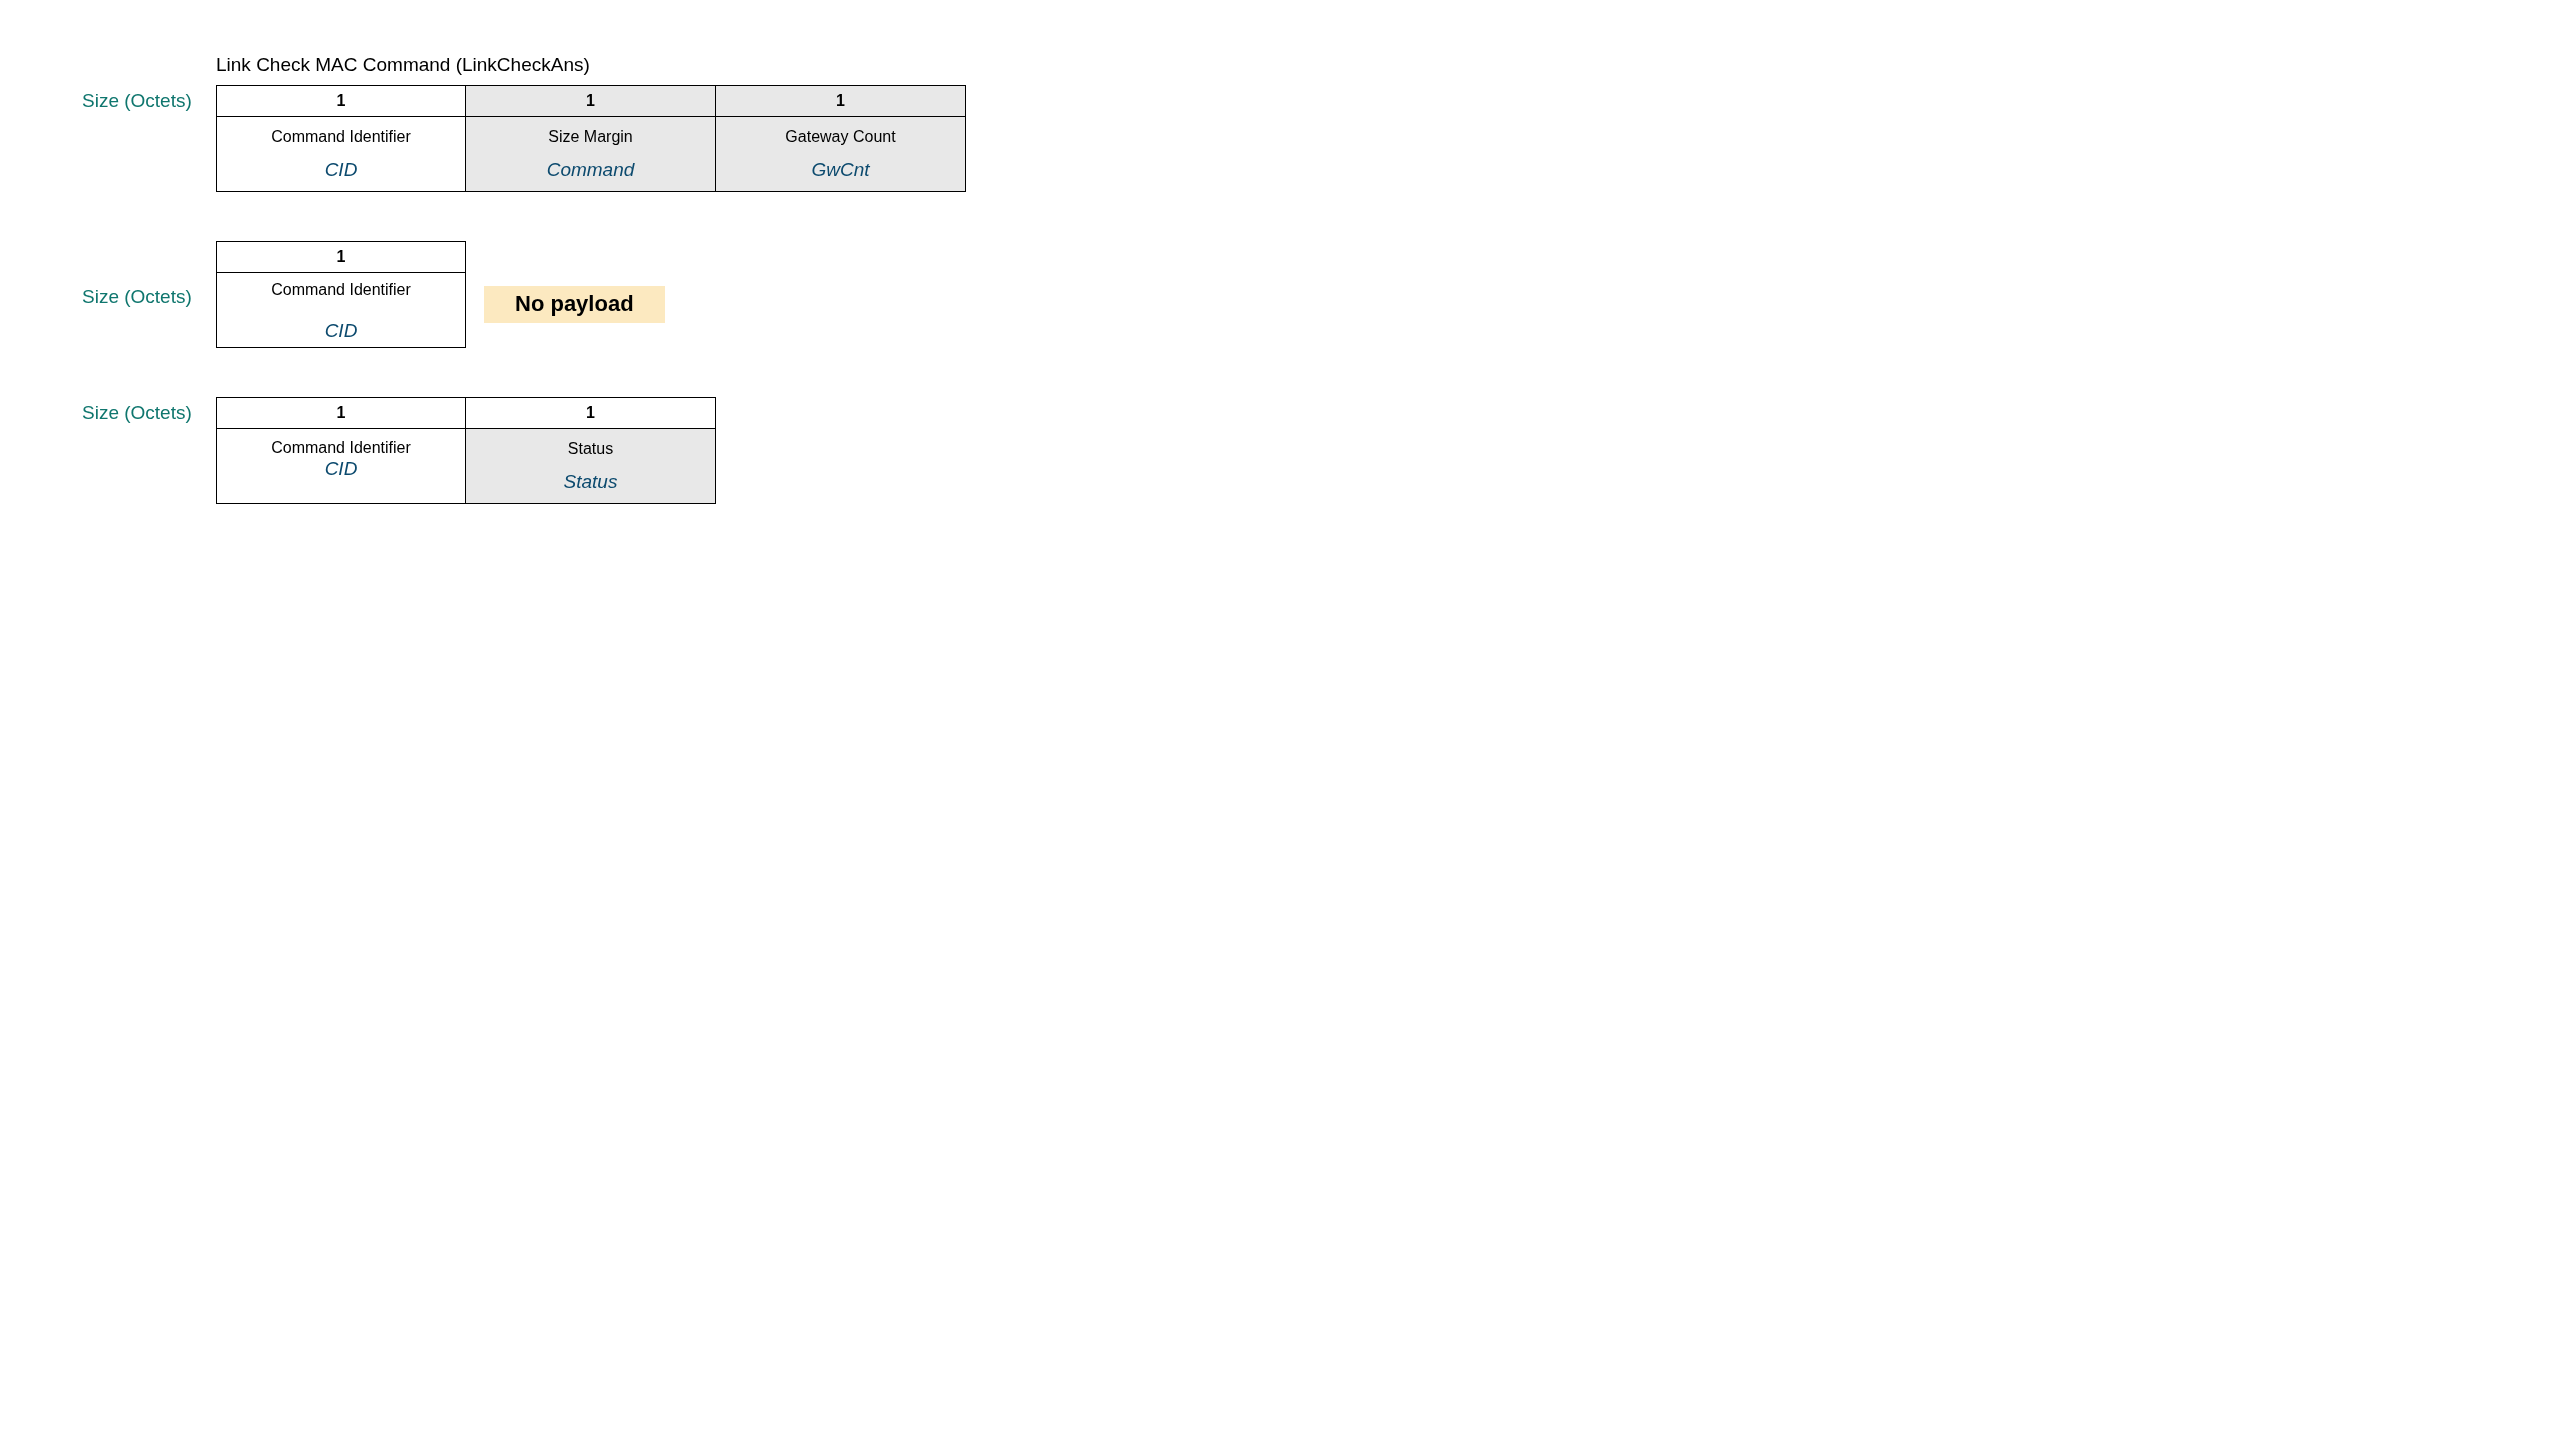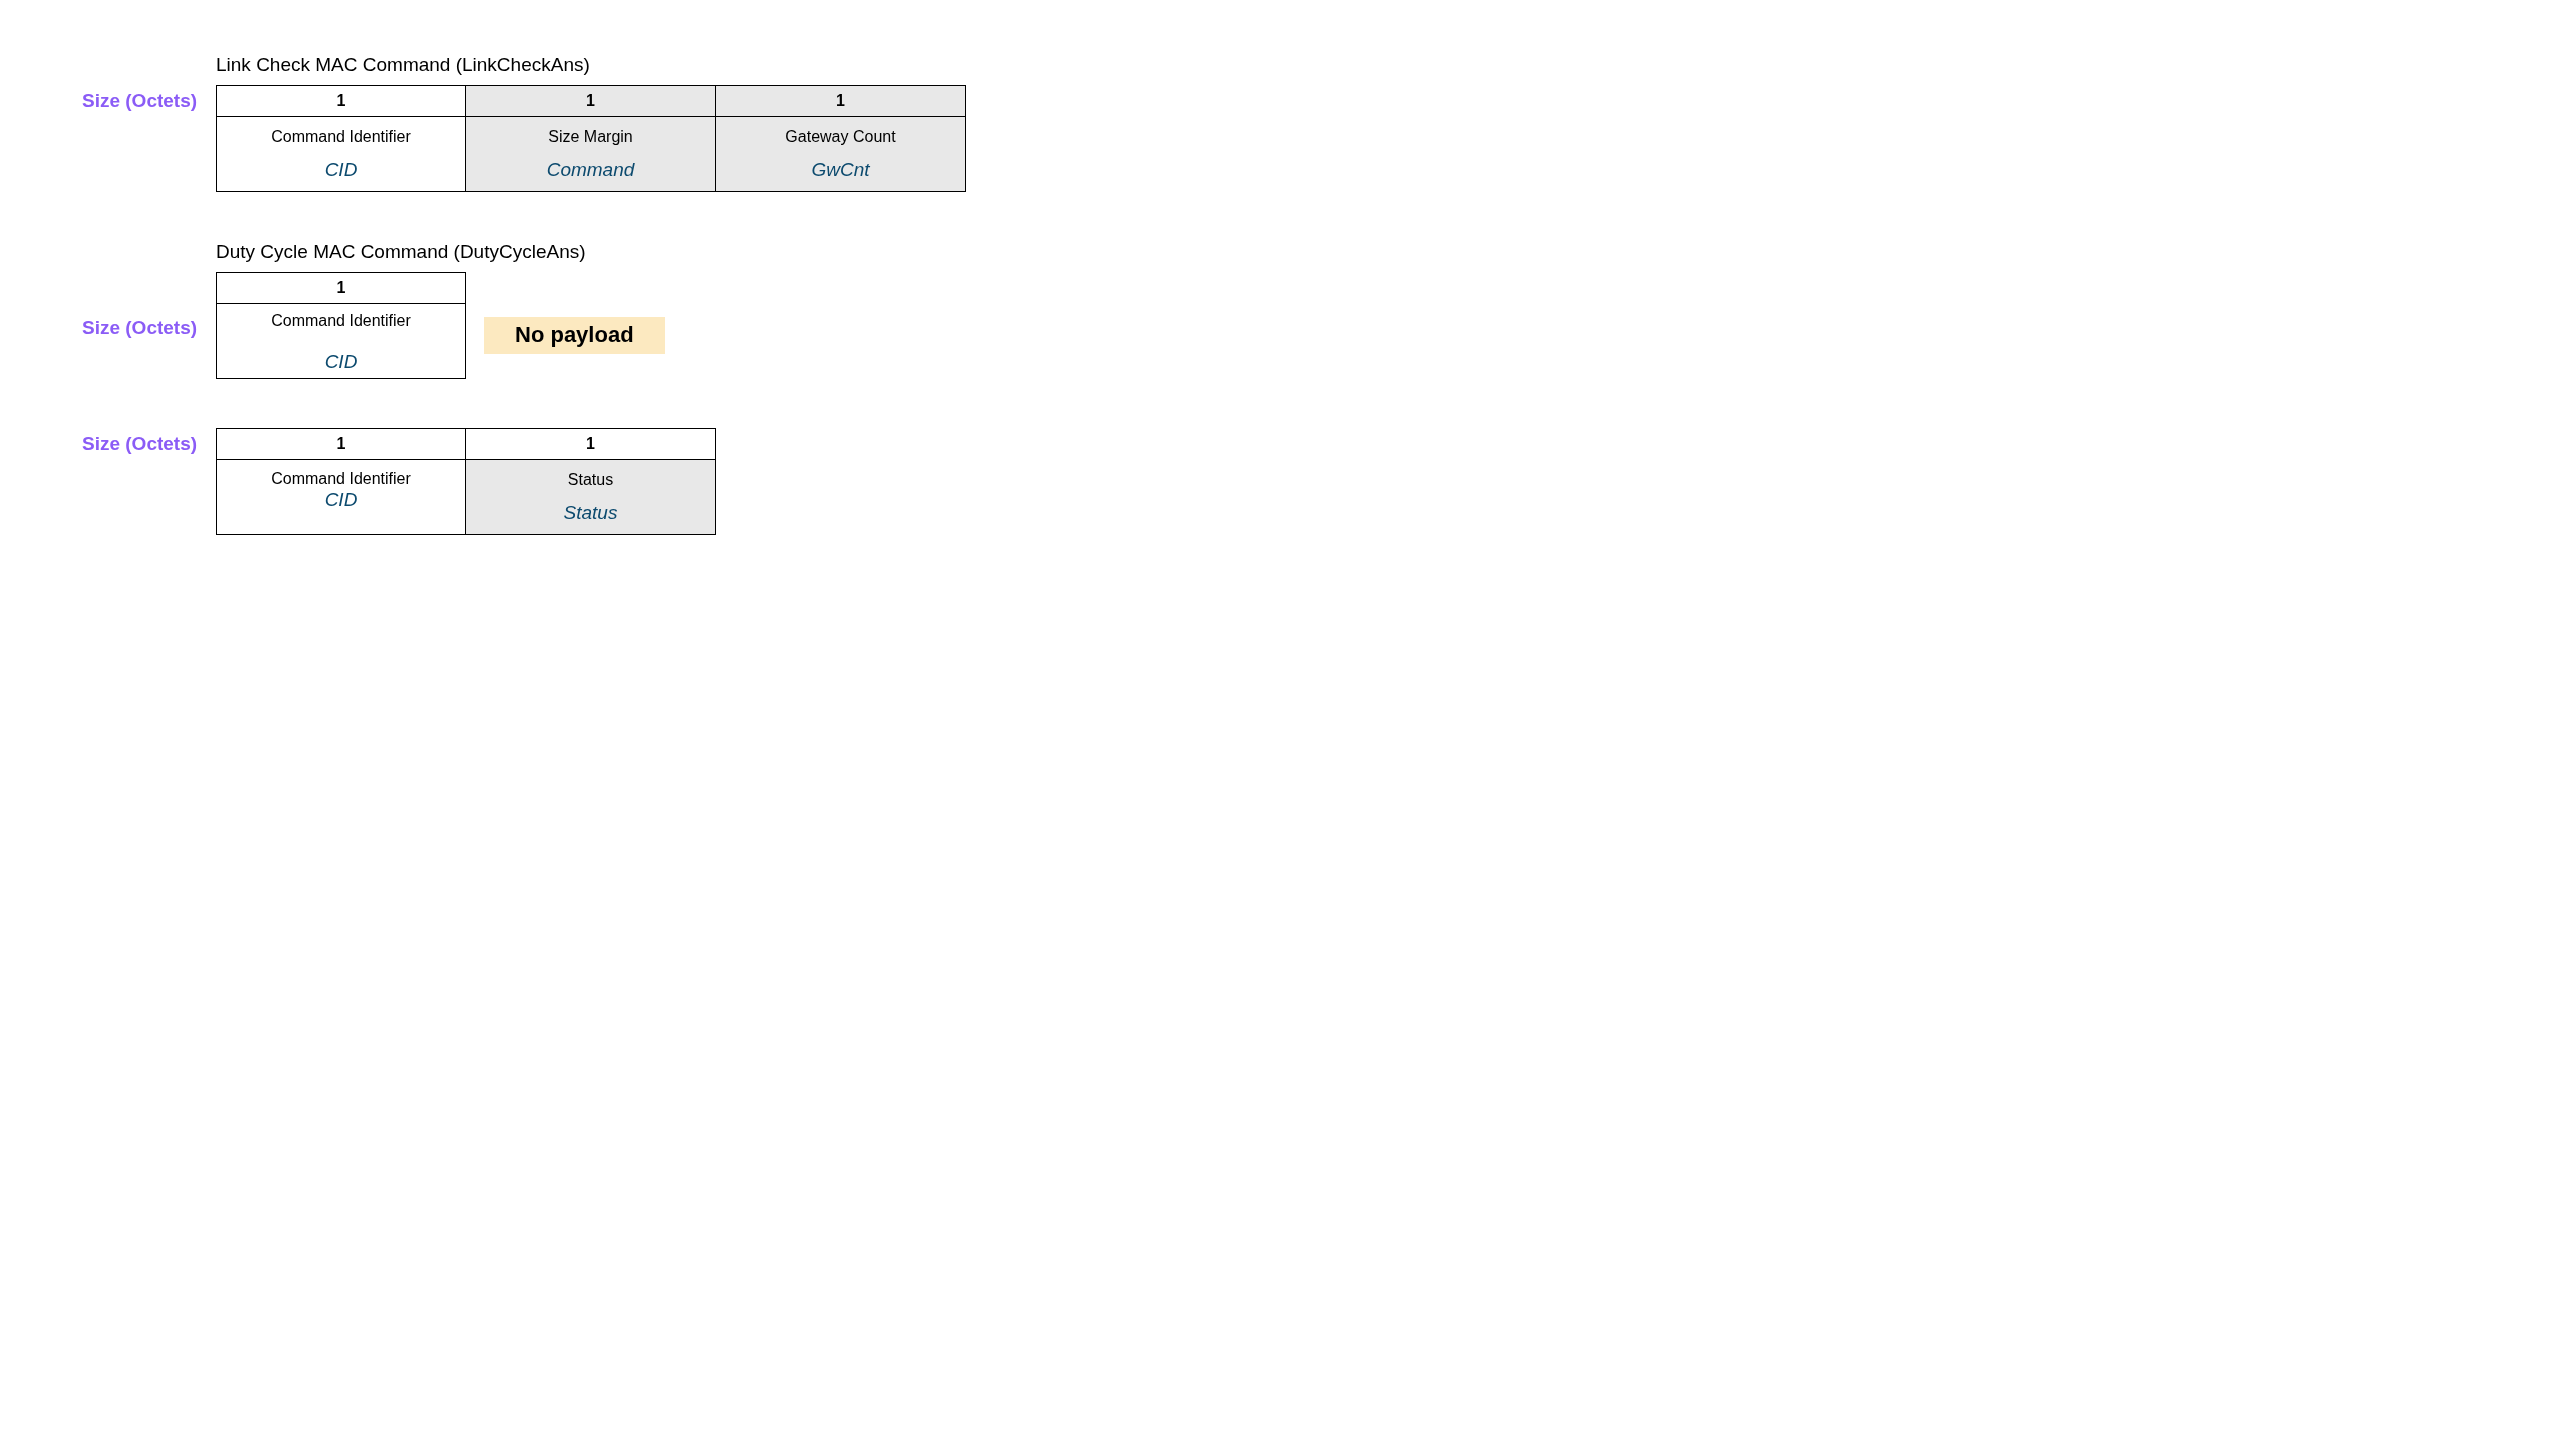--- a/index.html
+++ b/index.html
@@ -25,22 +25,22 @@
       margin-bottom: 9px;
       margin-left: 134px;
     }
     .table-row {
       display: flex;
       align-items: flex-start;
     }
     .size-label {
       width: 134px;
       font-size: 19px;
-      font-weight: 700;
-      color: #8b5cf6;
+      font-weight: 400;
+      color: #0f766e;
       padding-top: 4.5px;
       text-align: left;
     }
     .table-container {
       display: flex;
       flex-direction: column;
     }
     .header-row, .field-row {
       display: flex;
     }
@@ -149,21 +149,20 @@
         <div class="cell field-cell gray-bg col-280">
           <div class="field-name">Gateway Count</div>
           <div class="field-alias">GwCnt</div>
         </div>
       </div>
     </div>
   </div>
 </div>
 
 <div class="command-section">
-  <div class="command-title">Duty Cycle MAC Command (DutyCycleAns)</div>
   <div class="table-row no-payload-row">
     <div class="size-label">Size (Octets)</div>
     <div class="table-container">
       <div class="header-row">
         <div class="cell header-cell white-bg col-280">1</div>
       </div>
       <div class="field-row">
         <div class="cell field-cell field-cell-compact white-bg col-280">
           <div class="field-name">Command Identifier</div>
           <div class="field-alias">CID</div>

